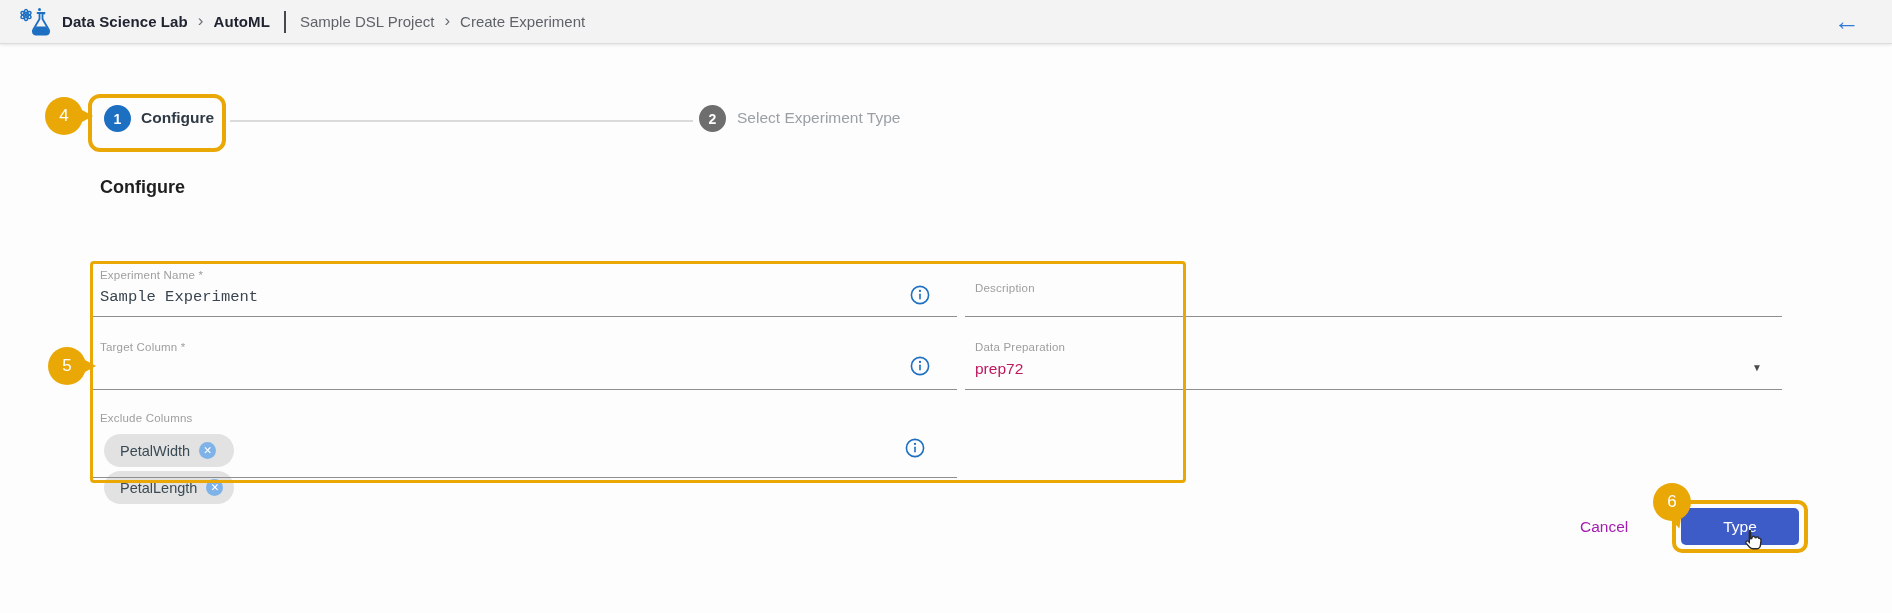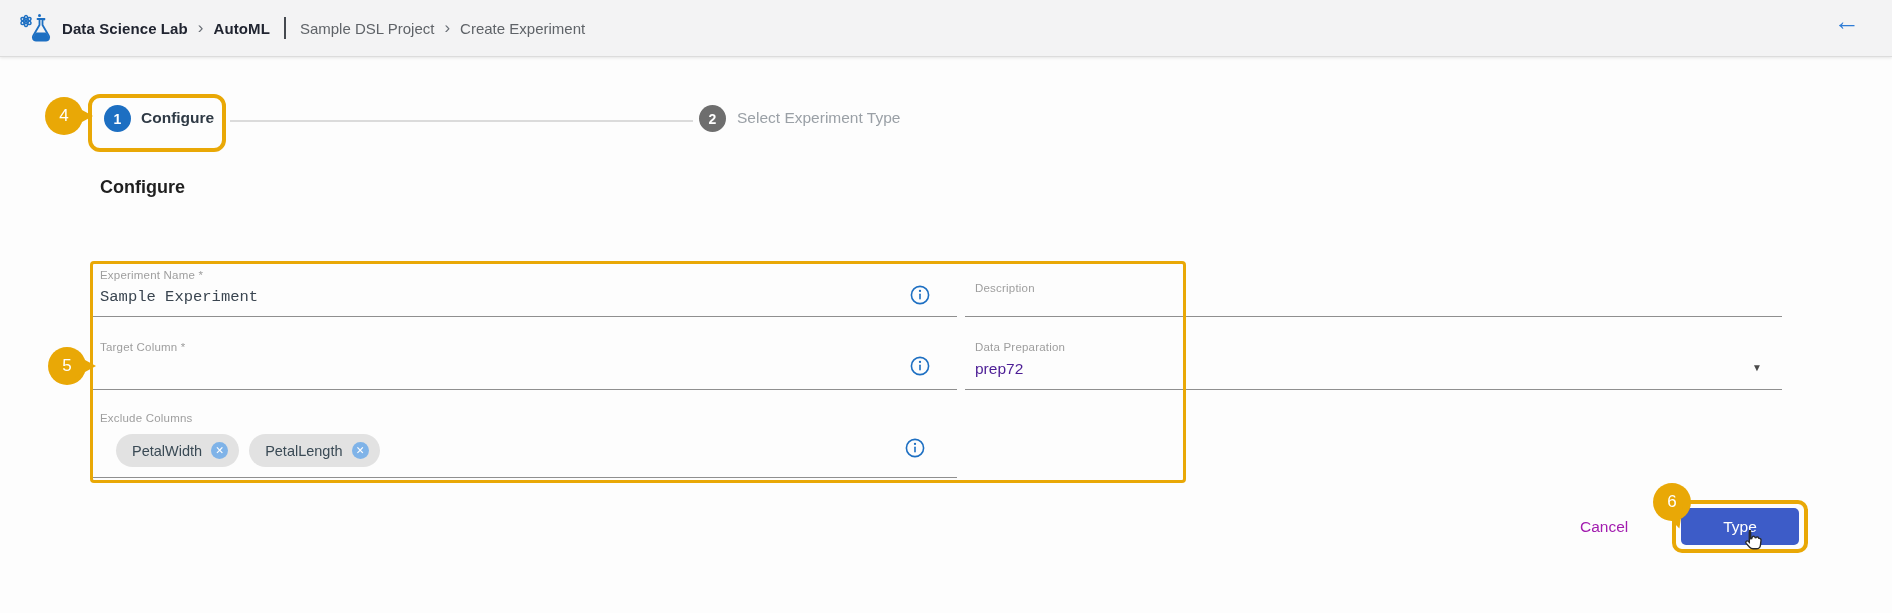--- a/index.html
+++ b/index.html
@@ -1,20 +1,20 @@
 <!DOCTYPE html>
 <html><head>
 <meta charset="utf-8">
 <style>
   * { margin:0; padding:0; box-sizing:border-box; }
   body { background:#fff; font-family:"Liberation Sans", sans-serif; }
   .screen { position:relative; width:1892px; height:613px; background:#fdfdfd; overflow:hidden; }
 
   
-  .app-header { position:absolute; left:0; top:0; width:1892px; height:57px;
+  .app-header { position:absolute; left:0; top:0; width:1892px; height:44px;
     background:#f3f3f4; border-bottom:1px solid #dcdcdc;
     box-shadow:0 1px 3px rgba(0,0,0,0.10);
     display:flex; align-items:center; padding:4px 18px; }
   .logo { width:34px; height:34px; margin-right:10px; flex:0 0 auto; }
   .crumbs { display:flex; align-items:center; gap:10px; font-size:15px; color:#5f6368; }
   .crumb-strong { font-weight:700; color:#202430; letter-spacing:.1px; }
   .crumb-sep { color:#6a6f76; font-size:17px; line-height:1; padding-bottom:2px; }
   .crumb-bar { width:2px; height:22px; background:#45494f; margin:0 4px; }
   .back-btn { position:absolute; right:32px; top:8px; font-size:26px; font-weight:600;
     color:#2e7cd6; background:none; border:none; cursor:pointer; line-height:1; }
@@ -38,26 +38,26 @@
   .step-label.inactive { color:#9aa0a6; font-weight:400; }
   .step-connector { position:absolute; height:2px; background:#dbdbdb; }
 
   
   .page-title { position:absolute; left:100px; top:177px; font-size:18px; font-weight:700; color:#1f1f1f; }
   .page-subtitle { position:absolute; left:100px; top:236px; font-size:14.5px; color:#3a4149; }
 
   .field-label { position:absolute; font-size:11.5px; color:#9e9e9e; letter-spacing:.2px; }
   .field-input { position:absolute; border:none; background:transparent; outline:none;
     font-family:Liberation Mono, monospace; font-size:15.5px; color:#3a4550; padding:0; }
-  .field-text { position:absolute; font-size:15.5px; color:#4c1d95; }
+  .field-text { position:absolute; font-size:15.5px; color:#be185d; }
   .underline { position:absolute; height:1px; background:#8f8f8f; }
   .info-icon { position:absolute; width:20px; height:20px; cursor:pointer; }
   .caret { position:absolute; font-size:10px; color:#4a4a4a; cursor:pointer; }
 
-  .chips-row { position:absolute; left:116px; top:434px; display:flex; gap:10px; }
+  .chips-row { position:absolute; left:104px; top:434px; display:flex; gap:4px;flex-direction:column; }
   .chip { display:inline-flex; align-items:center; gap:9px; height:33px; padding:0 11px 0 16px;
     background:#e2e2e2; border-radius:17px; font-size:14.5px; color:#3a4a55; }
   .chip-x { width:17px; height:17px; border-radius:50%; background:#7fb3e8; color:#fff; border:none;
     font-size:10.5px; line-height:17px; text-align:center; cursor:pointer; padding:0; display:block; }
 
   
   .cancel-btn { position:absolute; left:1580px; top:518px; font-size:15.5px; color:#a21caf;
     background:none; border:none; cursor:pointer; }
   .next-btn { position:absolute; left:1681px; top:508px; width:118px; height:37px;
     background:#3d5cc8; border:none; border-radius:5px; color:#fff; font-size:15.5px; cursor:pointer; }

